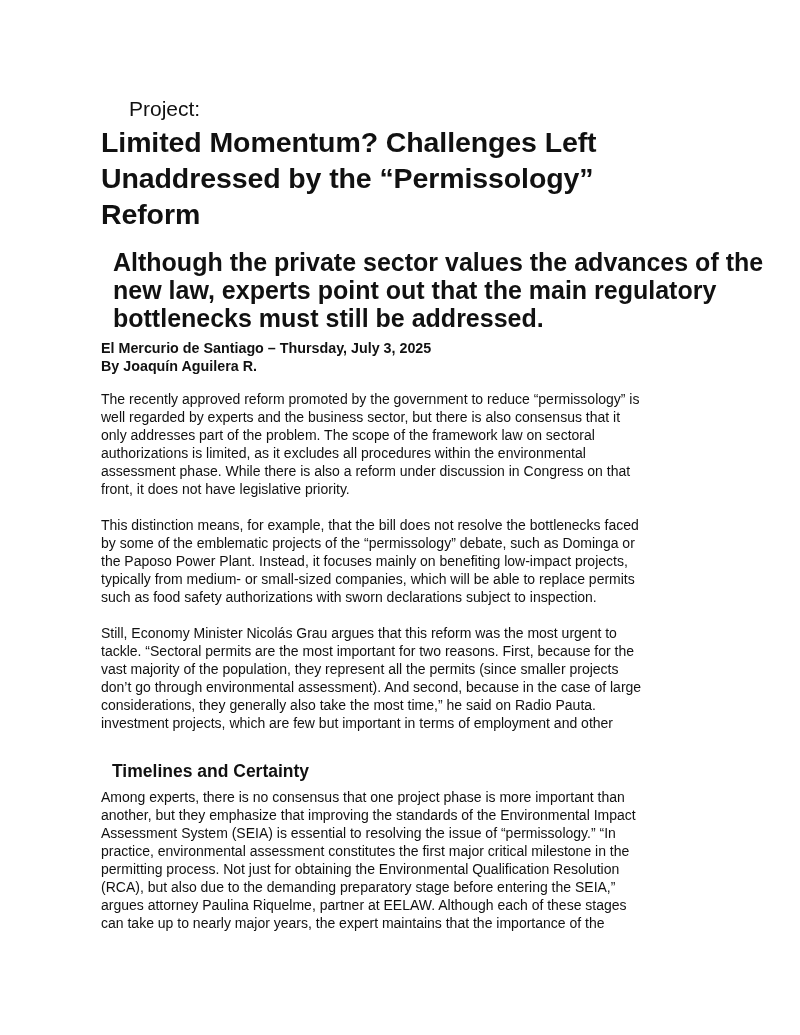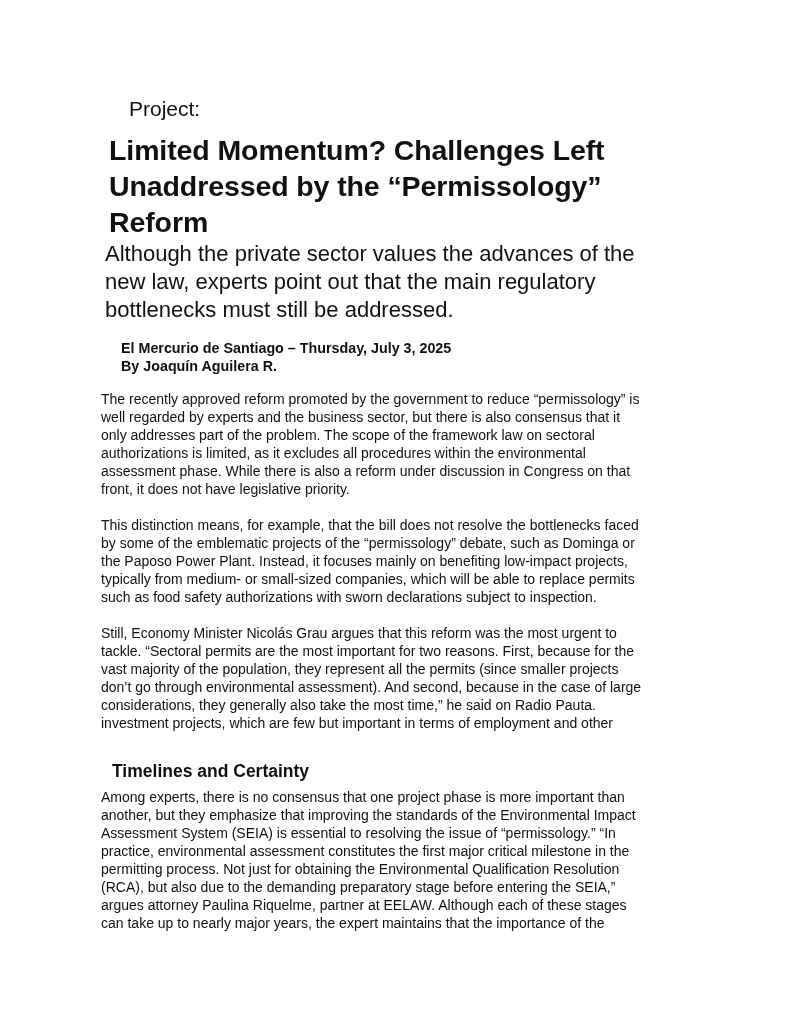--- a/index.html
+++ b/index.html
@@ -28,44 +28,43 @@
     font-size: 21px;
     line-height: 24px;
     font-weight: normal;
     white-space: nowrap;
     margin-left: 28px;
   }
   .title {
     position: absolute;
     top: 124px;
     left: 0;
-    margin: 8px;
+    margin: 0;
     font-size: 28.5px;
     line-height: 36px;
     font-weight: bold;
     letter-spacing: -0.1px;
   }
   .title .line, .subtitle .line, .byline .line, .para .line { display: block; white-space: nowrap; }
   .subtitle {
     position: absolute;
     top: 236px;
     left: 0;
-    margin: 4px;
-    font-size: 22px;
+    margin: 12px;
+    font-size: 25px;
     line-height: 28px;
-    font-weight: normal;
+    font-weight: bold;
   }
   .byline {
     position: absolute;
     top: 339px;
     left: 0;
     font-size: 14.3px;
     line-height: 18px;
     font-weight: bold;
-    margin-left: 20px;
   }
   .para {
     position: absolute;
     left: 0;
     margin: 0;
     font-size: 14px;
     line-height: 18px;
   }
   .p1 { top: 390px; }
   .p2 { top: 516px; }

